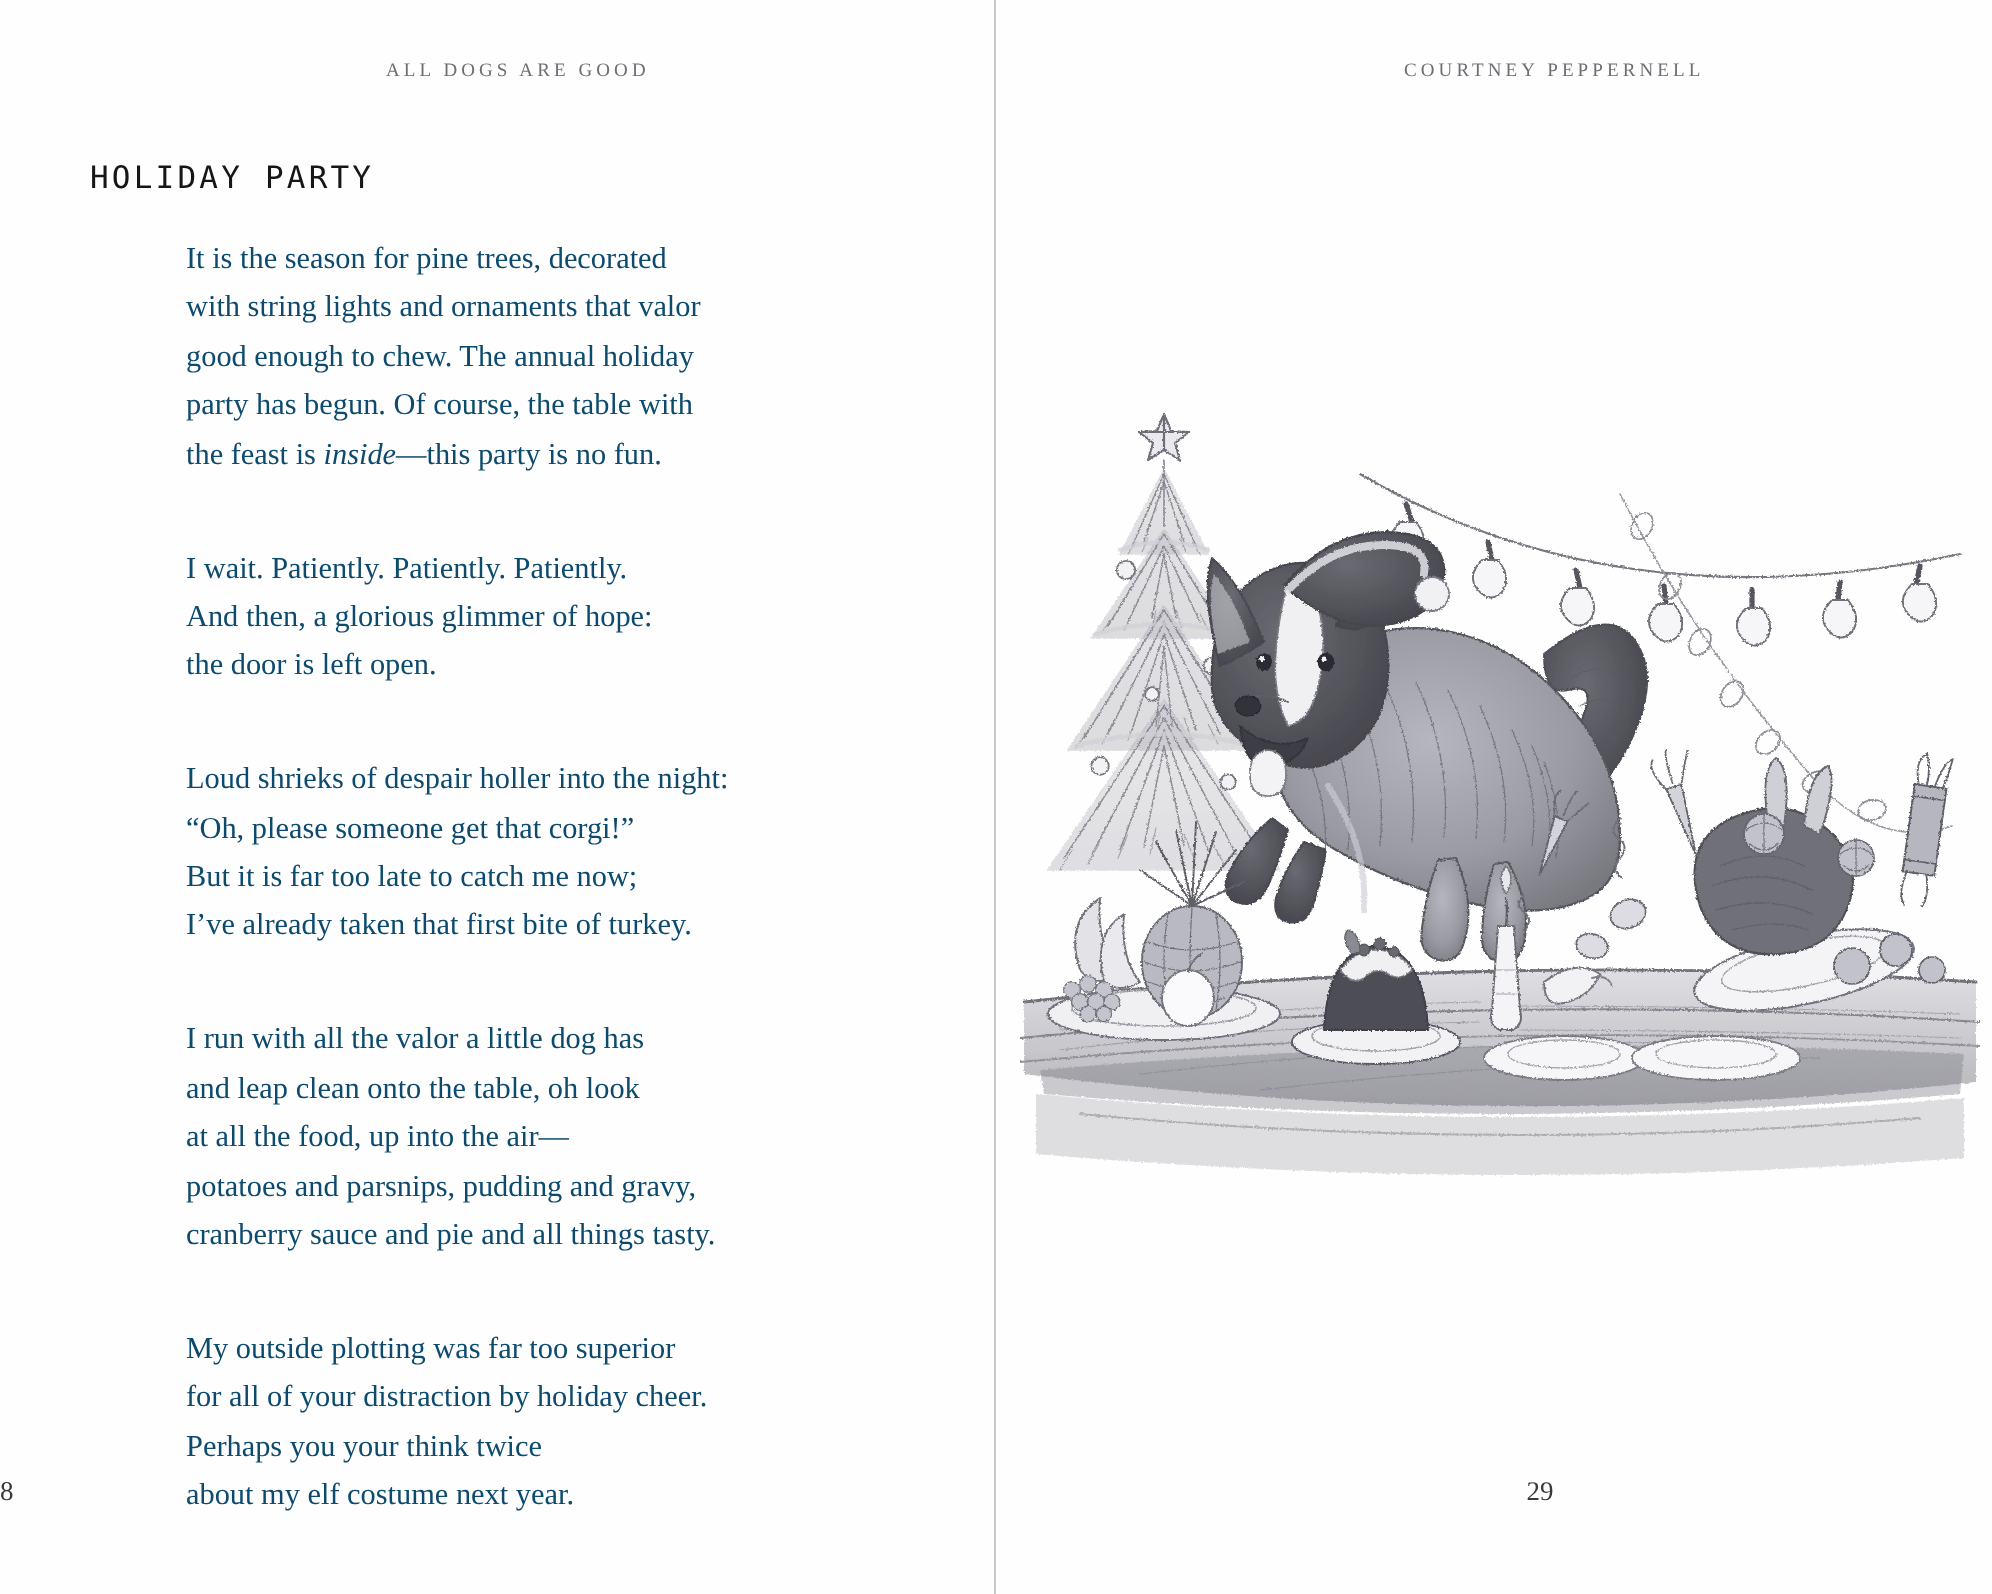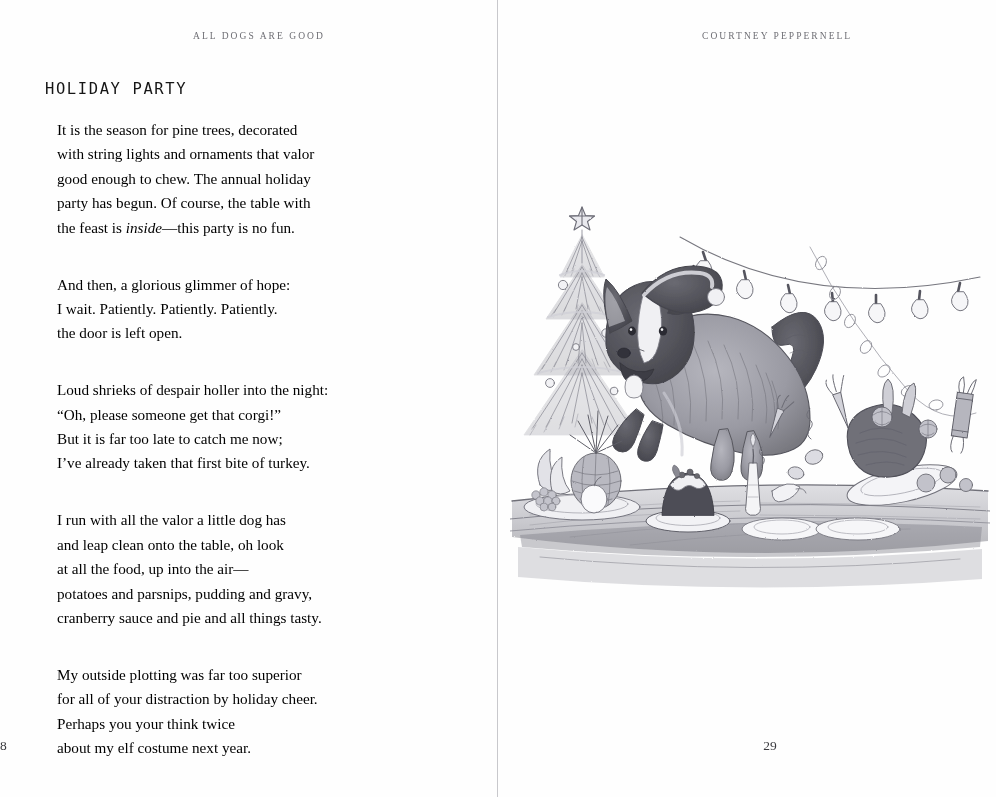--- a/index.html
+++ b/index.html
@@ -70,22 +70,23 @@
     top: 118px;
     width: 330px;
   }
   .stanza {
     margin: 0 0 32.5px 0;
   }
   .stanza:last-child { margin-bottom: 0; }
   .line {
     font-size: 15.2px;
     line-height: 24.4px;
-    color: #000000;
+    color: #0c4a6e;
     white-space: pre-wrap;
+    margin-left: 36px;
   }
   .line i { font-style: italic; }
 
   
   .folio {
     position: absolute;
     top: 738px;
     font-size: 13.5px;
     color: #3a3a3e;
     width: 100%;
@@ -119,22 +120,22 @@
 
     <div class="poem-body">
         <div class="stanza">
           <div class="line">It is the season for pine trees, decorated</div>
           <div class="line">with string lights and ornaments that valor</div>
           <div class="line">good enough to chew. The annual holiday</div>
           <div class="line">party has begun. Of course, the table with</div>
           <div class="line">the feast is <i>inside</i>—this party is no fun.</div>
         </div>
         <div class="stanza">
+          <div class="line">I wait. Patiently. Patiently. Patiently.</div>
           <div class="line">And then, a glorious glimmer of hope:</div>
-          <div class="line">I wait. Patiently. Patiently. Patiently.</div>
           <div class="line">the door is left open.</div>
         </div>
         <div class="stanza">
           <div class="line">Loud shrieks of despair holler into the night:</div>
           <div class="line">“Oh, please someone get that corgi!”</div>
           <div class="line">But it is far too late to catch me now;</div>
           <div class="line">I’ve already taken that first bite of turkey.</div>
         </div>
         <div class="stanza">
           <div class="line">I run with all the valor a little dog has</div>

